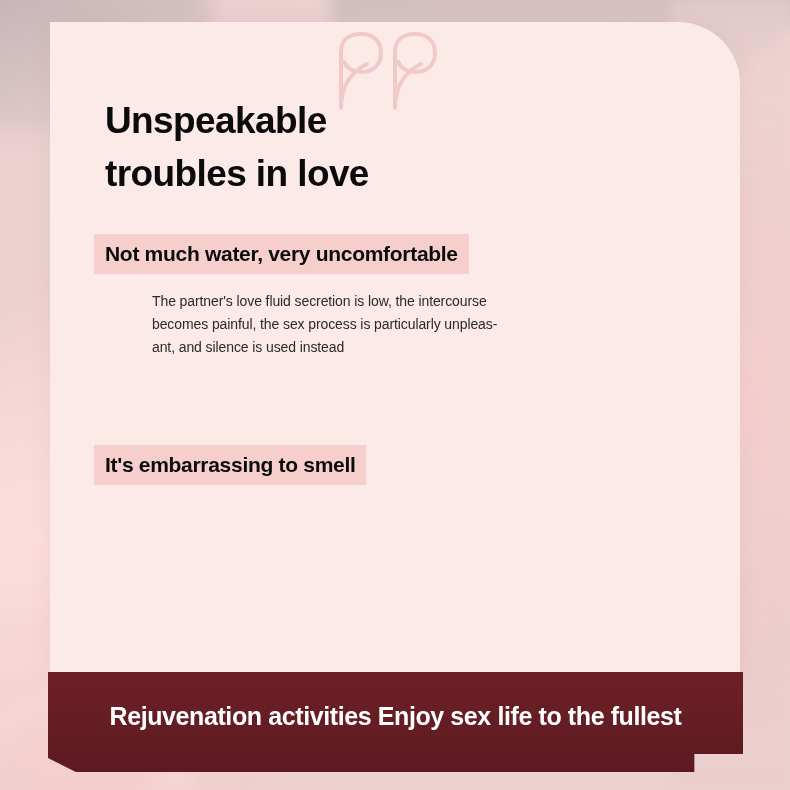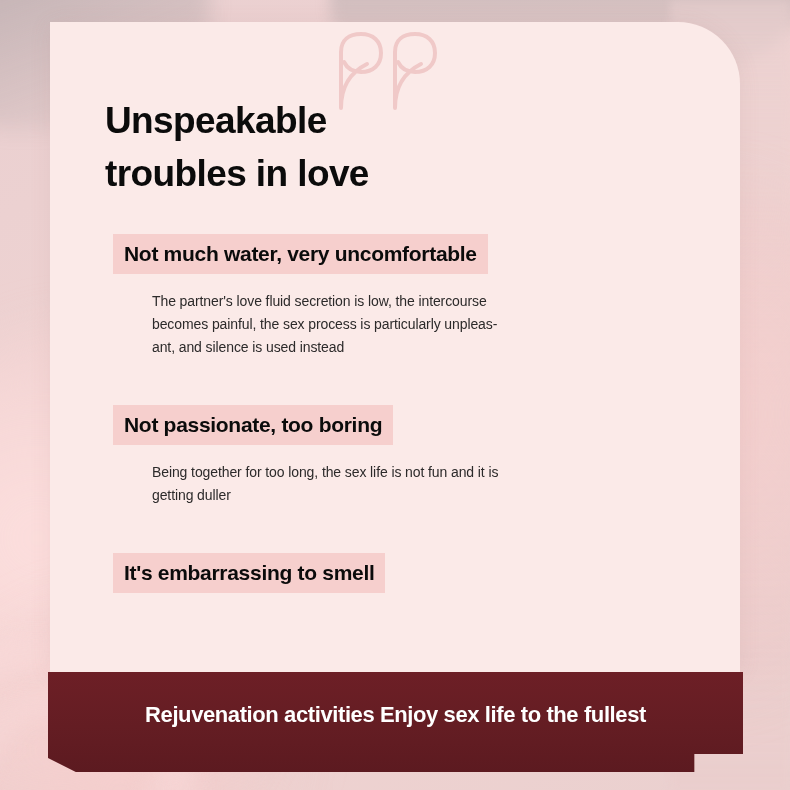--- a/index.html
+++ b/index.html
@@ -120,21 +120,21 @@
     position: absolute;
     left: 0;
     top: 212px;
     width: 690px;
   }
 
   .section { margin-bottom: 6px; }
 
   .sec-title-wrap {
     display: inline-block;
-    margin-left: 63px;
+    margin-left: 44px;
   }
   .sec-title {
     display: inline-block;
     background: #f6cfcd;
     color: #0b0b0b;
     font-size: 21px;
     font-weight: 800;
     letter-spacing: -0.3px;
     line-height: 1;
     padding: 9px 11px 10px 11px;
@@ -164,21 +164,21 @@
     background: linear-gradient(180deg, #6d1f26 0%, #641d23 55%, #5c1a20 100%);
     clip-path: polygon(0 0, 100% 0, 100% 82%, 93% 82%, 93% 100%, 4% 100%, 0 86%);
   }
   .banner-text {
     position: absolute;
     left: 0;
     right: 0;
     top: 30px;
     text-align: center;
     color: #ffffff;
-    font-size: 22px;
+    font-size: 25px;
     font-weight: 800;
     letter-spacing: -0.4px;
     white-space: nowrap;
   }
 </style>
 </head>
 <body>
 
 <div class="poster">
 
@@ -209,27 +209,20 @@
         <div class="sec-title-wrap">
           <span class="sec-title">Not much water, very uncomfortable</span>
         </div>
         <div class="sec-body">The partner's love fluid secretion is low, the intercourse
 becomes painful, the sex process is particularly unpleas-
 ant, and silence is used instead</div>
       </div>
 
       <div class="gap-1"></div>
 
-      <div class="section">
-        <div class="sec-title-wrap">
-          <span class="sec-title">Not passionate, too boring</span>
-        </div>
-        <div class="sec-body">Being together for too long, the sex life is not fun and it is
-getting duller</div>
-      </div>
 
       <div class="gap-2"></div>
 
       <div class="section">
         <div class="sec-title-wrap">
           <span class="sec-title">It's embarrassing to smell</span>
         </div>
       </div>
 
     </div>

